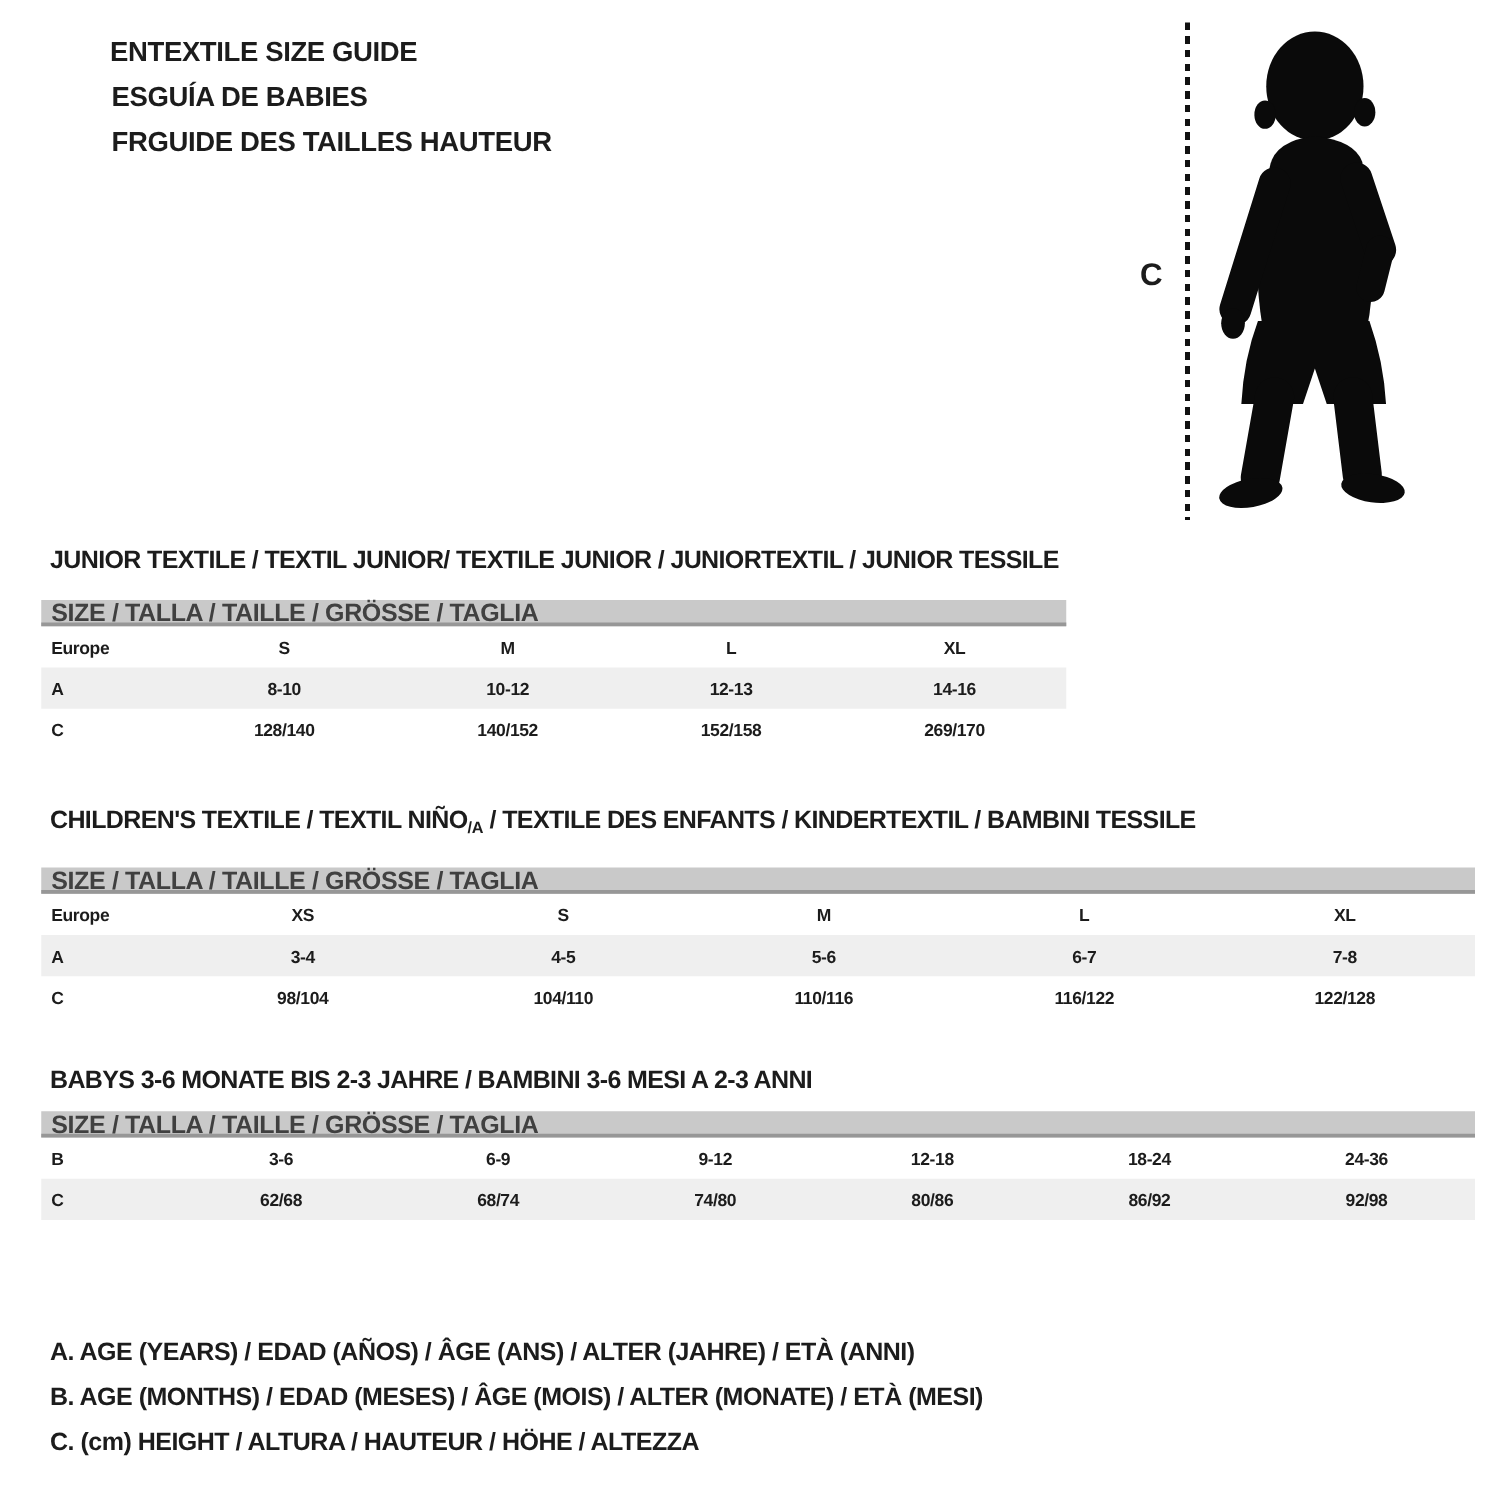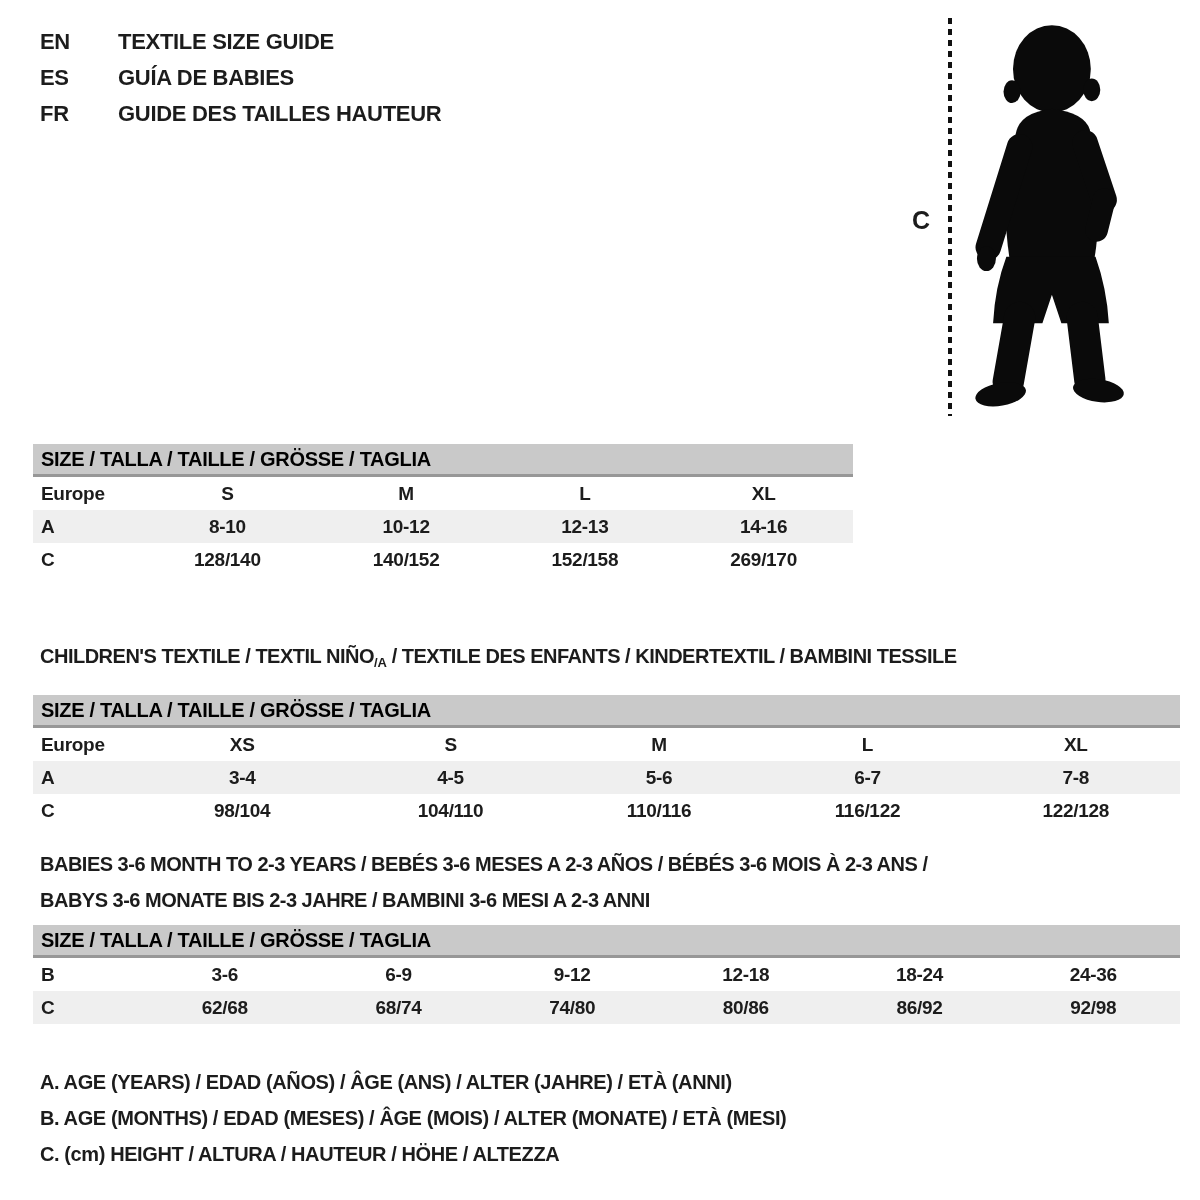--- a/index.html
+++ b/index.html
@@ -4,21 +4,21 @@
 <style>
   html,body{margin:0;padding:0;background:#ffffff;}
   .page{
     position:relative;width:1200px;height:1200px;background:#fff;
     color:#1c1c1c;font-family:"Liberation Sans","DejaVu Sans",sans-serif;
     font-weight:700;overflow:hidden;
   }
 
   
   .lang-list{position:absolute;left:40px;top:24px;}
-  .lang-row{display:flex;line-height:36px;font-size:22px;letter-spacing:-0.3px;}
+  .lang-row{display:flex;line-height:36px;font-size:22px;letter-spacing:-0.3px;text-align:right;}
   .lang-code{width:78px;}
 
   
   .dash-line{
     position:absolute;left:948px;top:18px;width:4px;height:398px;
     background:repeating-linear-gradient(to bottom,#111 0 6px,transparent 6px 11px);
   }
   .c-label{position:absolute;left:912px;top:206px;font-size:25px;}
   .baby-svg{position:absolute;left:945px;top:12px;width:210px;height:408px;}
 
@@ -27,25 +27,25 @@
   .sec-junior{top:430px;}
   .sec-children{top:638px;}
   .sec-babies{top:846px;}
   .sec-title{padding-left:7px;font-size:20px;line-height:36px;letter-spacing:-0.5px;white-space:nowrap;}
   .sec-title .sub{font-size:13px;vertical-align:-4px;letter-spacing:-0.2px;}
   .tbl{margin-top:14px;}
   .sec-babies .tbl{margin-top:7px;}
   .s0 .tbl{width:820px;}
   .s1 .tbl,.s2 .tbl{width:1147px;}
   .tbl-head{
-    height:33px;background:#c9c9c9;border-bottom:3px solid #979797;
-    display:flex;align-items:center;padding-left:8px;box-sizing:border-box;
-    font-size:20px;color:#000000;letter-spacing:-0.3px;
+    height:21px;background:#c9c9c9;border-bottom:3px solid #979797;
+    display:flex;padding-left:8px;box-sizing:border-box;
+    font-size:20px;color:#404040;letter-spacing:-0.3px;
   }
-  .tbl-row{display:flex;height:33px;align-items:center;font-size:19px;letter-spacing:-0.3px;}
+  .tbl-row{display:flex;height:33px;align-items:center;font-size:14px;letter-spacing:-0.3px;}
   .tbl-row.striped{background:#efefef;}
   .row-label{width:105px;padding-left:8px;box-sizing:border-box;}
   .cellv{flex:1;text-align:center;}
 
   
   .notes{position:absolute;left:40px;top:1064px;font-size:20px;line-height:36px;letter-spacing:-0.4px;}
 </style>
 </head>
 <body>
 
@@ -82,20 +82,23 @@
       <path stroke="none" d="M44,258 L138,258 Q150,292 152,328 L102,328 L92,298 L82,328 L30,328 Q32,290 44,258 Z"></path>
       <line x1="58" y1="322" x2="46" y2="390" stroke-width="33" stroke-linecap="round"></line>
       <line x1="124" y1="322" x2="132" y2="388" stroke-width="33" stroke-linecap="round"></line>
       <ellipse cx="38" cy="403" rx="27" ry="12" transform="rotate(-10 38 403)" stroke="none"></ellipse>
       <ellipse cx="141" cy="399" rx="27" ry="12" transform="rotate(8 141 399)" stroke="none"></ellipse>
     </g>
   </svg>
 
   <div id="sections">
       <div class="section sec-junior s0">
+        <div class="sec-title">
+          <div class="title-line">JUNIOR TEXTILE / TEXTIL JUNIOR/ TEXTILE JUNIOR / JUNIORTEXTIL / JUNIOR TESSILE</div>
+        </div>
         <div class="tbl">
           <div class="tbl-head">
             <span>SIZE / TALLA / TAILLE / GRÖSSE / TAGLIA</span>
           </div>
           <div class="tbl-row">
             <div class="row-label">Europe</div>
             <div class="cellv">S</div>
             <div class="cellv">M</div>
             <div class="cellv">L</div>
             <div class="cellv">XL</div>
@@ -143,21 +146,20 @@
             <div class="cellv">98/104</div>
             <div class="cellv">104/110</div>
             <div class="cellv">110/116</div>
             <div class="cellv">116/122</div>
             <div class="cellv">122/128</div>
           </div>
         </div>
       </div>
       <div class="section sec-babies s2">
         <div class="sec-title">
-          <div class="title-line">BABIES 3-6 MONTH TO 2-3 YEARS / BEBÉS 3-6 MESES A 2-3 AÑOS / BÉBÉS 3-6 MOIS À 2-3 ANS /</div>
           <div class="title-line">BABYS 3-6 MONATE BIS 2-3 JAHRE / BAMBINI 3-6 MESI A 2-3 ANNI</div>
         </div>
         <div class="tbl">
           <div class="tbl-head">
             <span>SIZE / TALLA / TAILLE / GRÖSSE / TAGLIA</span>
           </div>
           <div class="tbl-row">
             <div class="row-label">B</div>
             <div class="cellv">3-6</div>
             <div class="cellv">6-9</div>

